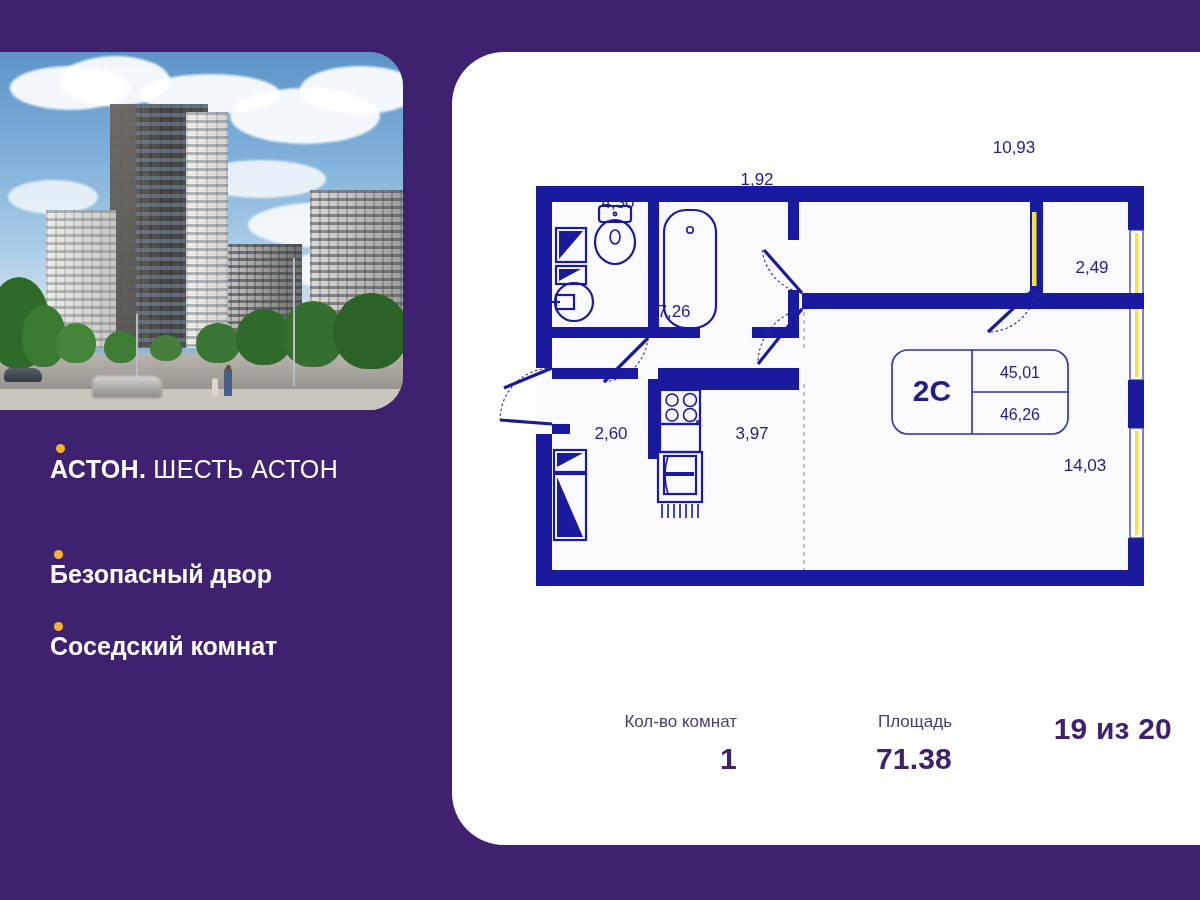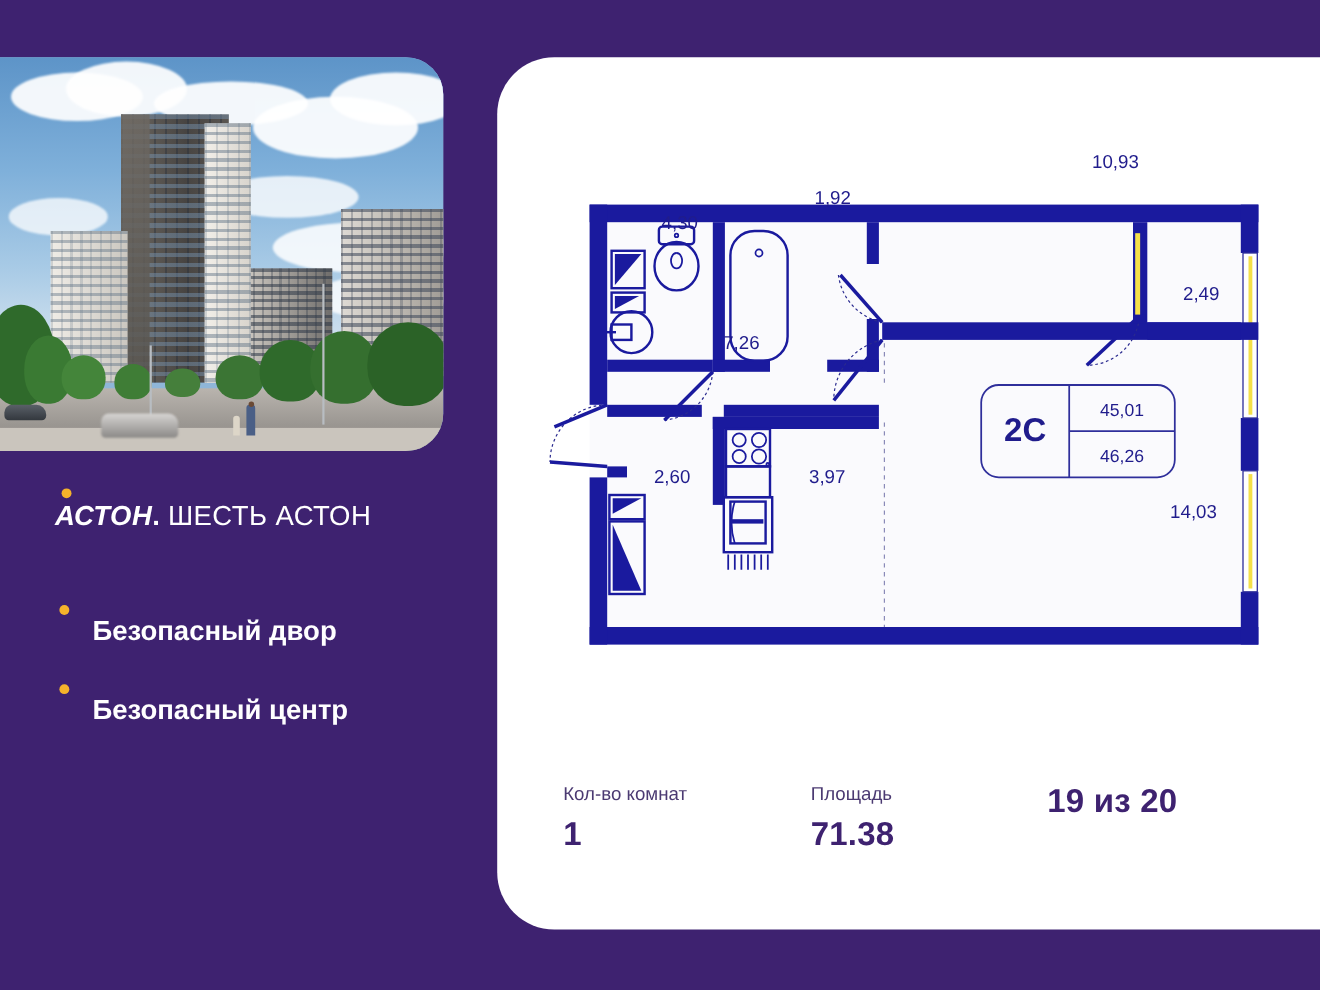--- a/index.html
+++ b/index.html
@@ -27,47 +27,47 @@
   .sidewalk{position:absolute;left:0;bottom:0;width:100%;height:6%;background:#cac5bd;}
   .treeline{position:absolute;bottom:13%;left:0;width:100%;height:20%;}
   .tree{position:absolute;bottom:0;background:#2e5c29;border-radius:50% 50% 45% 45%;}
   .car{position:absolute;border-radius:7px 9px 4px 4px;}
   .person{position:absolute;}
   .pole{position:absolute;background:#b8bdc2;width:2px;}
 
   
   #brand{position:absolute;left:50px;top:455px;white-space:nowrap;}
   #brand .dot{position:absolute;left:6px;top:-11px;width:9px;height:9px;border-radius:50%;background:#F5B32B;}
-  #brand .b-strong{font-size:25px;font-weight:700;color:#fff;letter-spacing:.4px;font-style:italic;}
+  #brand .b-strong{font-size:25px;font-weight:700;color:#fff;letter-spacing:.4px;}
   #brand .b-sep{font-size:25px;font-weight:700;color:#fff;}
   #brand .b-light{font-size:25px;font-weight:400;color:#fff;letter-spacing:.4px;}
 
   .feature{position:absolute;left:50px;color:#fff;font-size:25px;font-weight:700;white-space:nowrap;}
   .feature .fdot{position:absolute;left:4px;top:-10px;width:9px;height:9px;border-radius:50%;background:#F5B32B;}
-  .feature .ftext{display:inline-block;margin-left:34px;}
+  .feature .ftext{display:inline-block;}
   #feature-0{top:560px;}
   #feature-1{top:632px;}
 
   
   #plan-card{
     position:absolute;left:452px;top:52px;width:748px;height:793px;
     background:#fff;border-radius:52px 0 0 52px;
   }
 
   
   #floorplan{position:absolute;left:0px;top:0px;width:748px;height:640px;}
   #floorplan svg{display:block;}
 
   .area-label{font-family:"Liberation Sans",sans-serif;font-size:15px;fill:#201C8C;font-weight:400;}
   .badge-type{font-family:"Liberation Sans",sans-serif;font-size:27px;fill:#201C8C;font-weight:700;}
   .badge-num{font-family:"Liberation Sans",sans-serif;font-size:14px;fill:#201C8C;font-weight:400;}
 
   
   #stats{position:absolute;left:60px;top:660px;width:660px;display:flex;}
-  .stat{flex:1;text-align:left;}
+  .stat{flex:1;text-align:right;}
   .stat .st-label{font-size:17px;color:#4B3A72;font-weight:400;margin-bottom:10px;}
   .stat .st-value{font-size:30px;color:#3E2270;font-weight:700;letter-spacing:.2px;}
   #stat-0{flex:0 0 225px;}
   #stat-1{flex:0 0 215px;}
   #stat-2{flex:0 0 220px;}
 </style>
 </head>
 <body>
 
 <div id="left-panel">
@@ -146,21 +146,21 @@
     <span class="dot"></span>
     <span class="b-strong">АСТОН</span><span class="b-sep">.</span><span class="b-light"> ШЕСТЬ АСТОН</span>
   </div>
 
   <div class="feature" id="feature-0">
     <span class="fdot"></span>
     <span class="ftext">Безопасный двор</span>
   </div>
   <div class="feature" id="feature-1">
     <span class="fdot"></span>
-    <span class="ftext">Безопасный центр</span>
+    <span class="ftext">Соседский комнат</span>
   </div>
 </div>
 
 <div id="plan-card">
 
   <div id="floorplan">
     <svg width="748" height="640" viewBox="0 0 748 640" xmlns="http://www.w3.org/2000/svg">
       <defs>
         <style>
           .wall{fill:#1A1A9E;}

